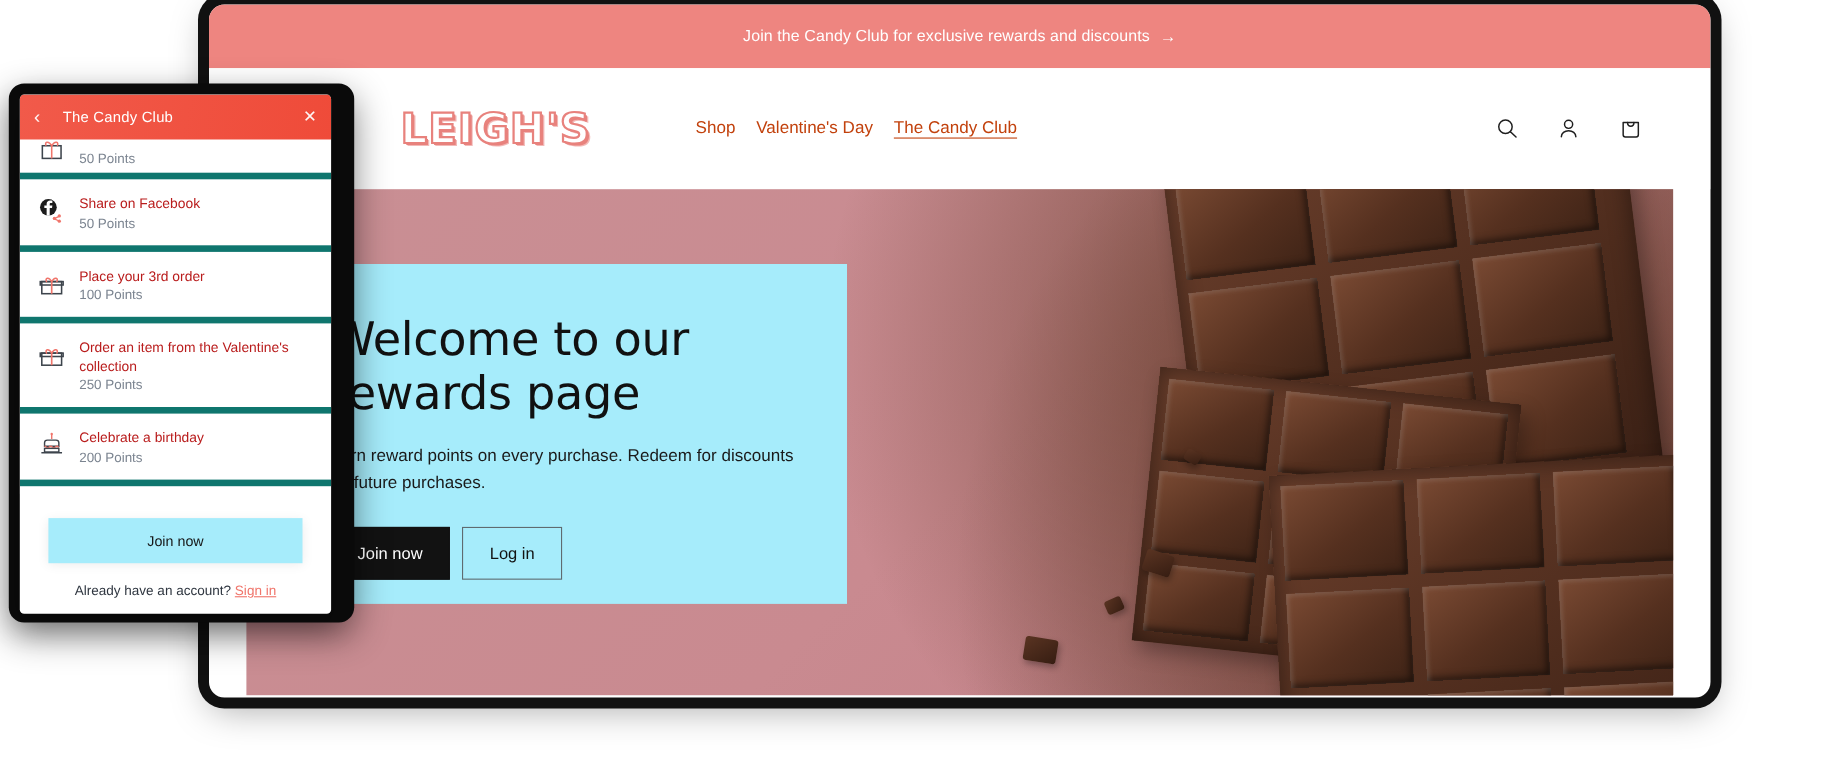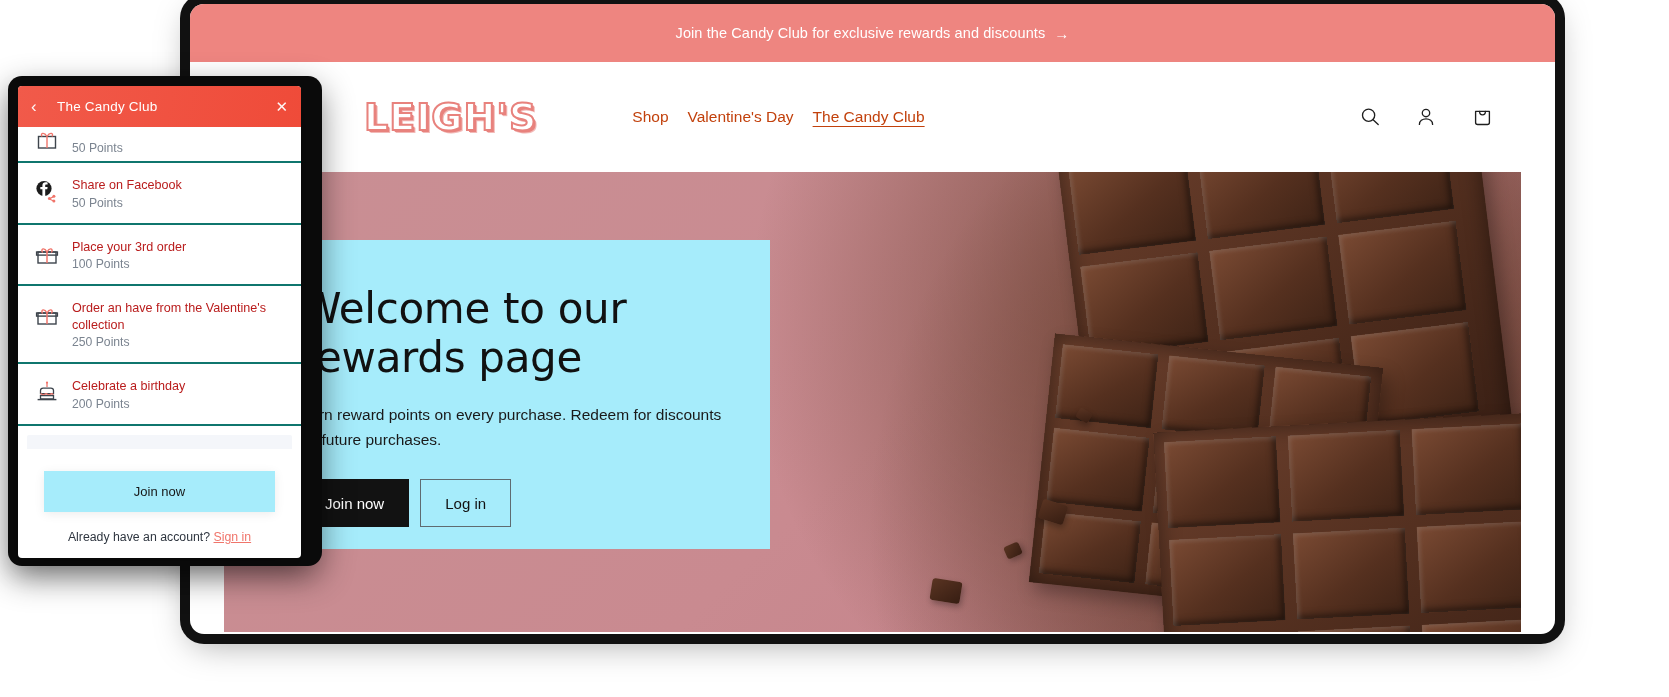--- a/index.html
+++ b/index.html
@@ -227,21 +227,21 @@
 
   #widget-list {
     flex: 1 1 auto;
     overflow: hidden;
     background: #ffffff;
   }
   .earn-row {
     display: flex;
     align-items: flex-start;
     padding: 13px 14px 13px 12px;
-    border-bottom: 2px solid #0f766e;
+    border-bottom: 6px solid #0f766e;
     box-sizing: border-box;
     cursor: pointer;
   }
   .earn-row:last-child { border-bottom: none; }
   .earn-icon {
     width: 34px;
     min-width: 34px;
     height: 30px;
     display: flex;
     align-items: center;
@@ -454,21 +454,21 @@
       <div class="earn-row">
         <div class="earn-icon">
           <svg width="26" height="24" viewBox="0 0 26 24" fill="none">
             <rect x="4" y="10" width="18" height="11" stroke="#3d444c" stroke-width="1.4"></rect>
             <rect x="2.6" y="10" width="20.8" height="3.1" stroke="#3d444c" stroke-width="1.4" fill="none"></rect>
             <line x1="13" y1="10" x2="13" y2="21" stroke="#f0756b" stroke-width="1.5"></line>
             <path d="M13 10C10.4 5.2 6.6 6.6 8.3 10M13 10c2.6-4.8 6.4-3.4 4.7 0" stroke="#f0756b" stroke-width="1.4" stroke-linecap="round"></path>
           </svg>
         </div>
         <div class="earn-text">
-          <div class="earn-title">Order an have from the Valentine's collection</div>
+          <div class="earn-title">Order an item from the Valentine's collection</div>
           <div class="earn-points">250 Points</div>
         </div>
       </div>
 
       <div class="earn-row">
         <div class="earn-icon">
           <svg width="26" height="26" viewBox="0 0 26 26" fill="none">
             <line x1="13" y1="3" x2="13" y2="7" stroke="#f0756b" stroke-width="1.3"></line>
             <circle cx="13" cy="2.6" r="1.1" fill="#f0756b"></circle>
             <path d="M6.5 10.5c0-1.4 1.2-2.4 2.6-2.4h7.8c1.4 0 2.6 1 2.6 2.4v3.2H6.5z" stroke="#3d444c" stroke-width="1.3"></path>

